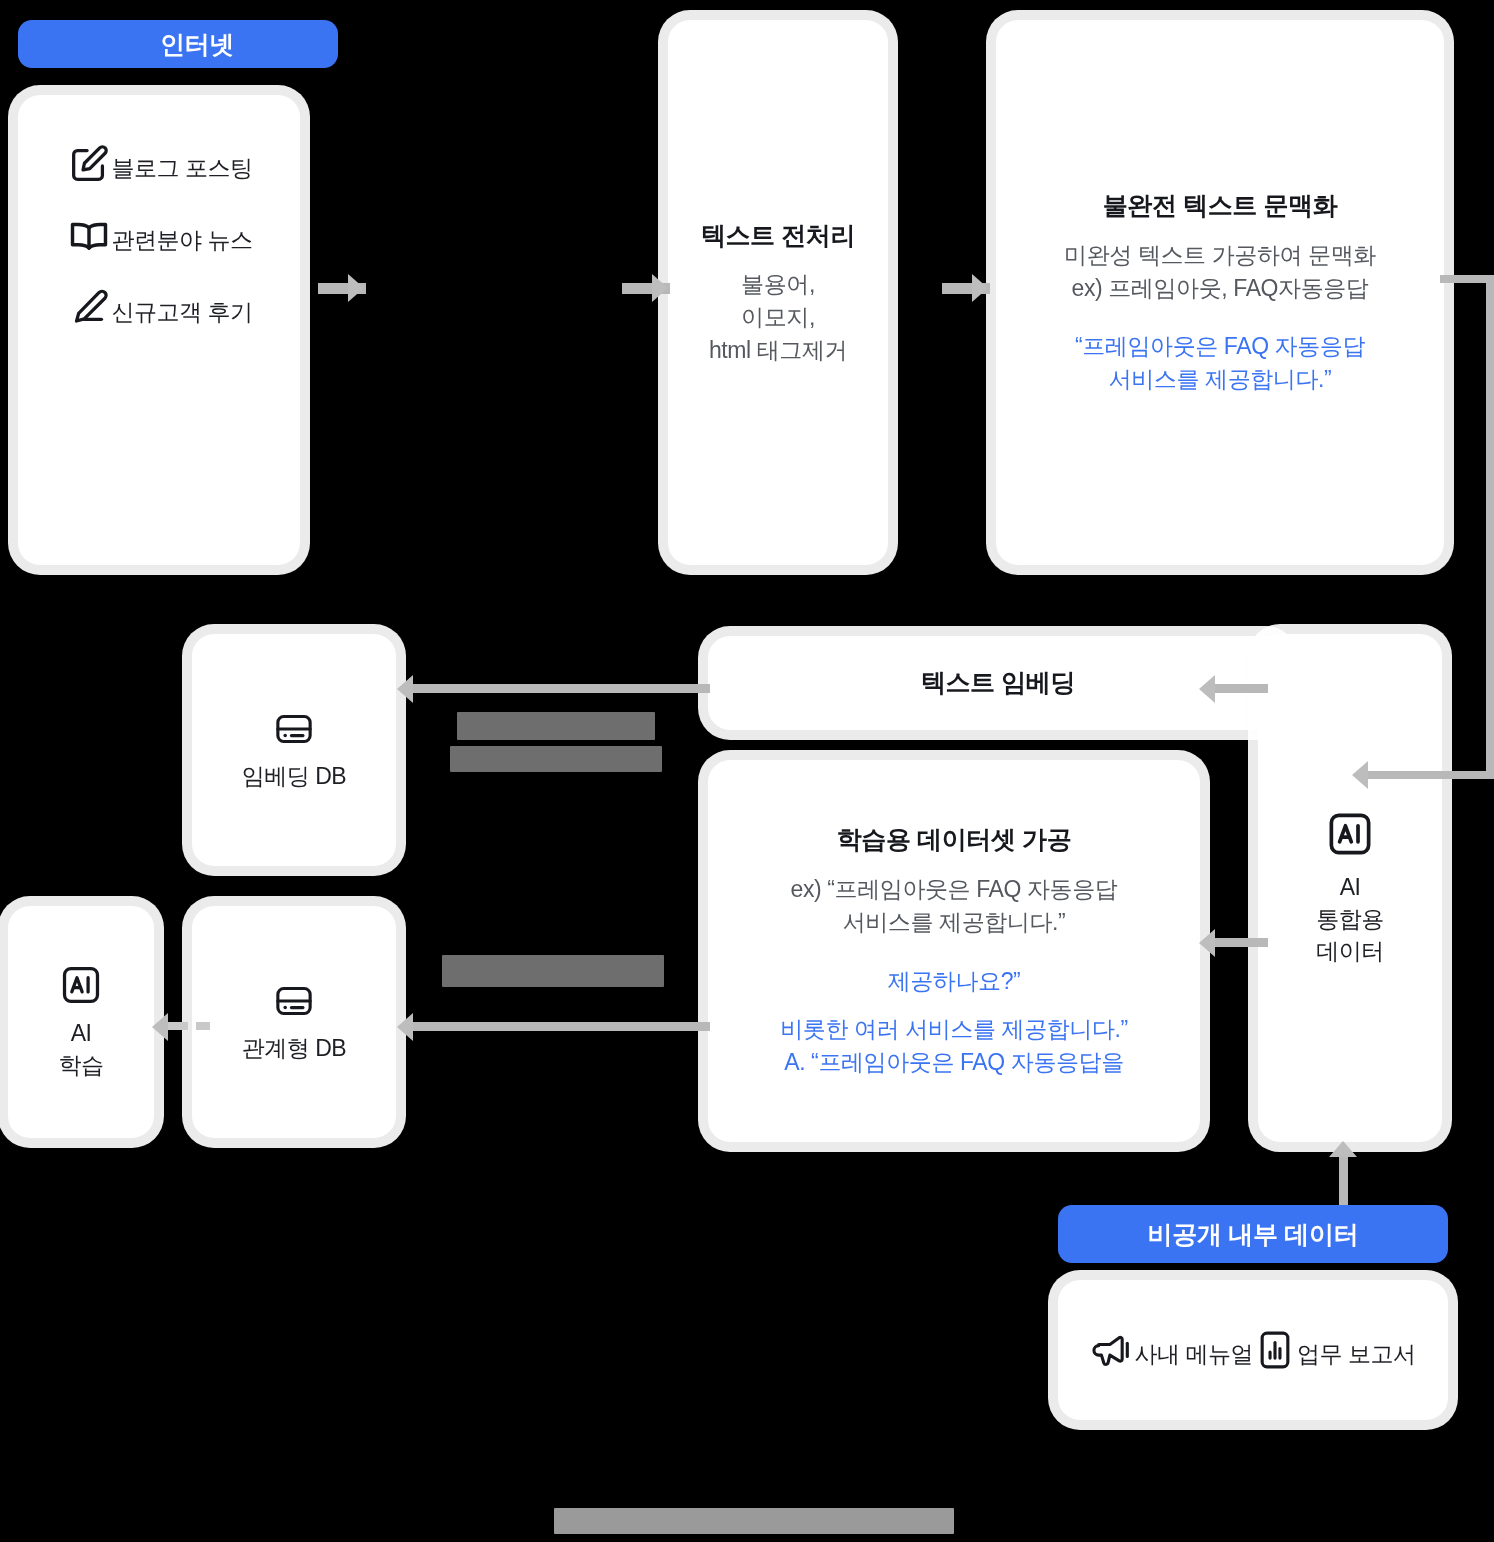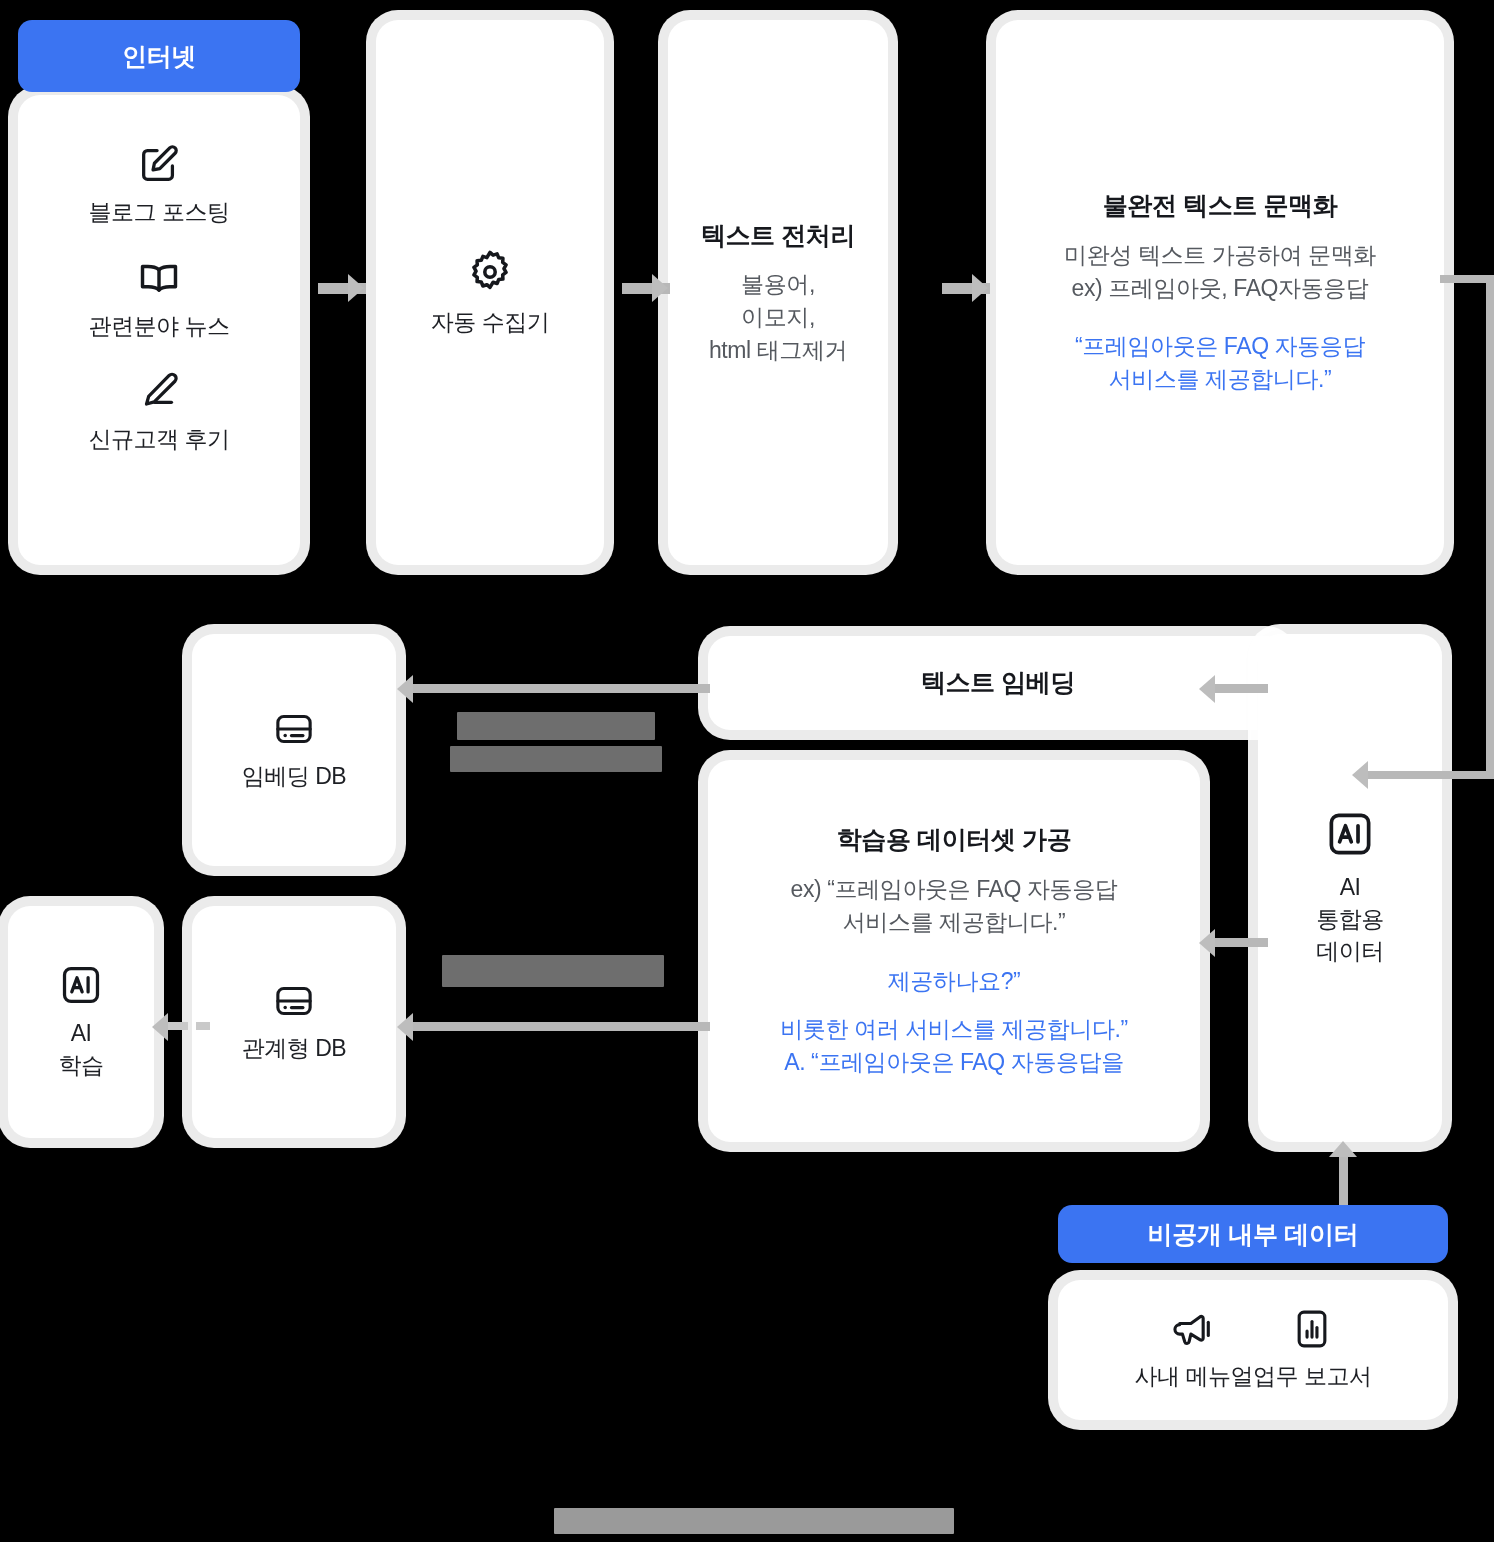--- a/index.html
+++ b/index.html
@@ -86,21 +86,22 @@
   .gap-sm { height: 16px; }
   .gap-md { height: 26px; }
 
   
   .icon {
     display: inline-block;
     line-height: 0;
   }
   .src-item {
     display: flex;
-    flex-direction: column;
+    flex-direction: row;
+    align-items: center;
   }
 
   
   .conn {
     position: absolute;
     background: #b8b8b8;
     z-index: 1;
   }
   .conn.light { background: #c9c9c9; }
   .arrow-head {
@@ -172,21 +173,21 @@
   <div class="conn" style="left:410px; top:684px; width:300px; height:9px;"></div>
   <div class="arrow-head ah-left" style="left:397px; top:675px;"></div>
 
   <div class="conn" style="left:410px; top:1022px; width:300px; height:9px;"></div>
   <div class="arrow-head ah-left" style="left:397px; top:1013px;"></div>
 
   <div class="conn light" style="left:168px; top:1022px; width:20px; height:8px;"></div>
   <div class="conn light" style="left:196px; top:1022px; width:14px; height:8px;"></div>
   <div class="arrow-head ah-left" style="left:152px; top:1013px;"></div>
 
-  <div class="blue-tab" style="left:18px; top:20px; width:282px; height:72px;">
+  <div class="blue-tab" style="left:18px; top:20px; width:282px; height:48px;padding-left:38px;">
     <span>인터넷</span>
   </div>
 
   <div class="card pad" style="left:18px; top:95px; width:282px; height:470px; justify-content:flex-start; padding-top:46px;">
 
     <div class="src-item">
       <span class="icon">
         <svg width="46" height="46" viewBox="0 0 24 24" fill="none" stroke="#16181d" stroke-width="1.7" stroke-linecap="round" stroke-linejoin="round">
           <path d="M19 13v5a2 2 0 0 1-2 2H6a2 2 0 0 1-2-2V7a2 2 0 0 1 2-2h5"></path>
           <path d="M17.6 3.6a1.9 1.9 0 0 1 2.8 2.8L12.4 14.4l-3.5.7.7-3.5z"></path>
@@ -214,29 +215,20 @@
       <span class="icon">
         <svg width="46" height="46" viewBox="0 0 24 24" fill="none" stroke="#16181d" stroke-width="1.7" stroke-linecap="round" stroke-linejoin="round">
           <path d="M17.3 3.9a2.1 2.1 0 0 1 3 3L9.5 17.7l-4 1.1 1.1-4z"></path>
           <path d="M9.7 17.9h8.8"></path>
         </svg>
       </span>
       <div class="item-label">신규고객 후기</div>
     </div>
   </div>
 
-  <div class="card pad" style="left:376px; top:20px; width:228px; height:545px;">
-    <span class="icon">
-      <svg width="50" height="50" viewBox="0 0 24 24" fill="none" stroke="#16181d" stroke-width="1.7" stroke-linecap="round" stroke-linejoin="round">
-        <circle cx="12" cy="12" r="2.5"></circle>
-        <path d="M12 2.6l1.5 1.3 1.9-.6.8 1.9 2 .2-.1 2 1.6 1.2-1 1.8 1 1.8-1.6 1.2.1 2-2 .2-.8 1.9-1.9-.6L12 19.4l-1.5-1.3-1.9.6-.8-1.9-2-.2.1-2-1.6-1.2 1-1.8-1-1.8 1.6-1.2-.1-2 2-.2.8-1.9 1.9.6z"></path>
-      </svg>
-    </span>
-    <div class="item-label">자동 수집기</div>
-  </div>
 
   <div class="card pad" style="left:668px; top:20px; width:220px; height:545px;">
     <div class="title">텍스트 전처리</div>
     <div class="gap-sm"></div>
     <div class="sub">불용어,</div>
     <div class="sub">이모지,</div>
     <div class="sub">html 태그제거</div>
   </div>
 
   <div class="card pad" style="left:996px; top:20px; width:448px; height:545px;">

